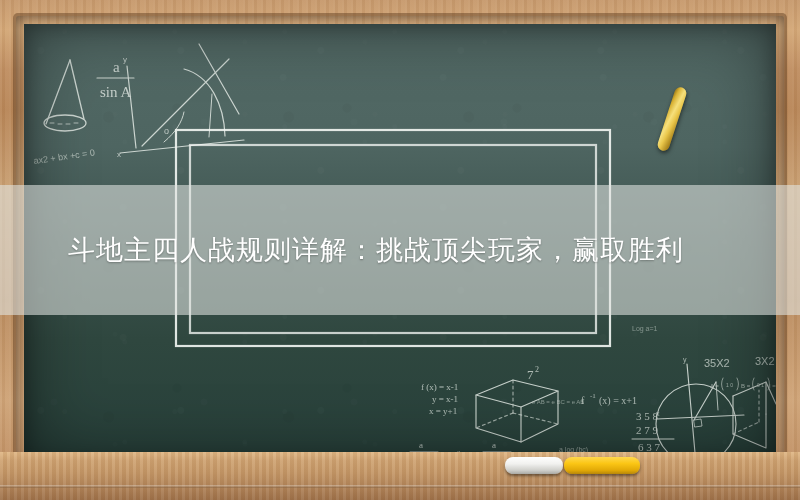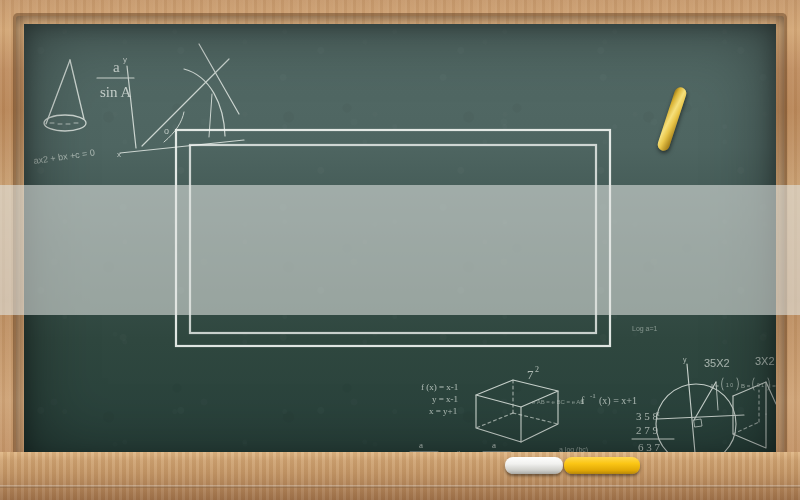--- a/index.html
+++ b/index.html
@@ -245,14 +245,15 @@
 
   <div class="gold-chalk"></div>
 
   <div class="ledge">
     <div class="ledge-lip"></div>
   </div>
   <div class="chalk-white"></div>
   <div class="chalk-yellow"></div>
 
   <div class="band"></div>
+  <div class="title">斗地主四人战规则详解：挑战顶尖玩家，赢取胜利</div>
 
 </div>
 
 </body></html>

